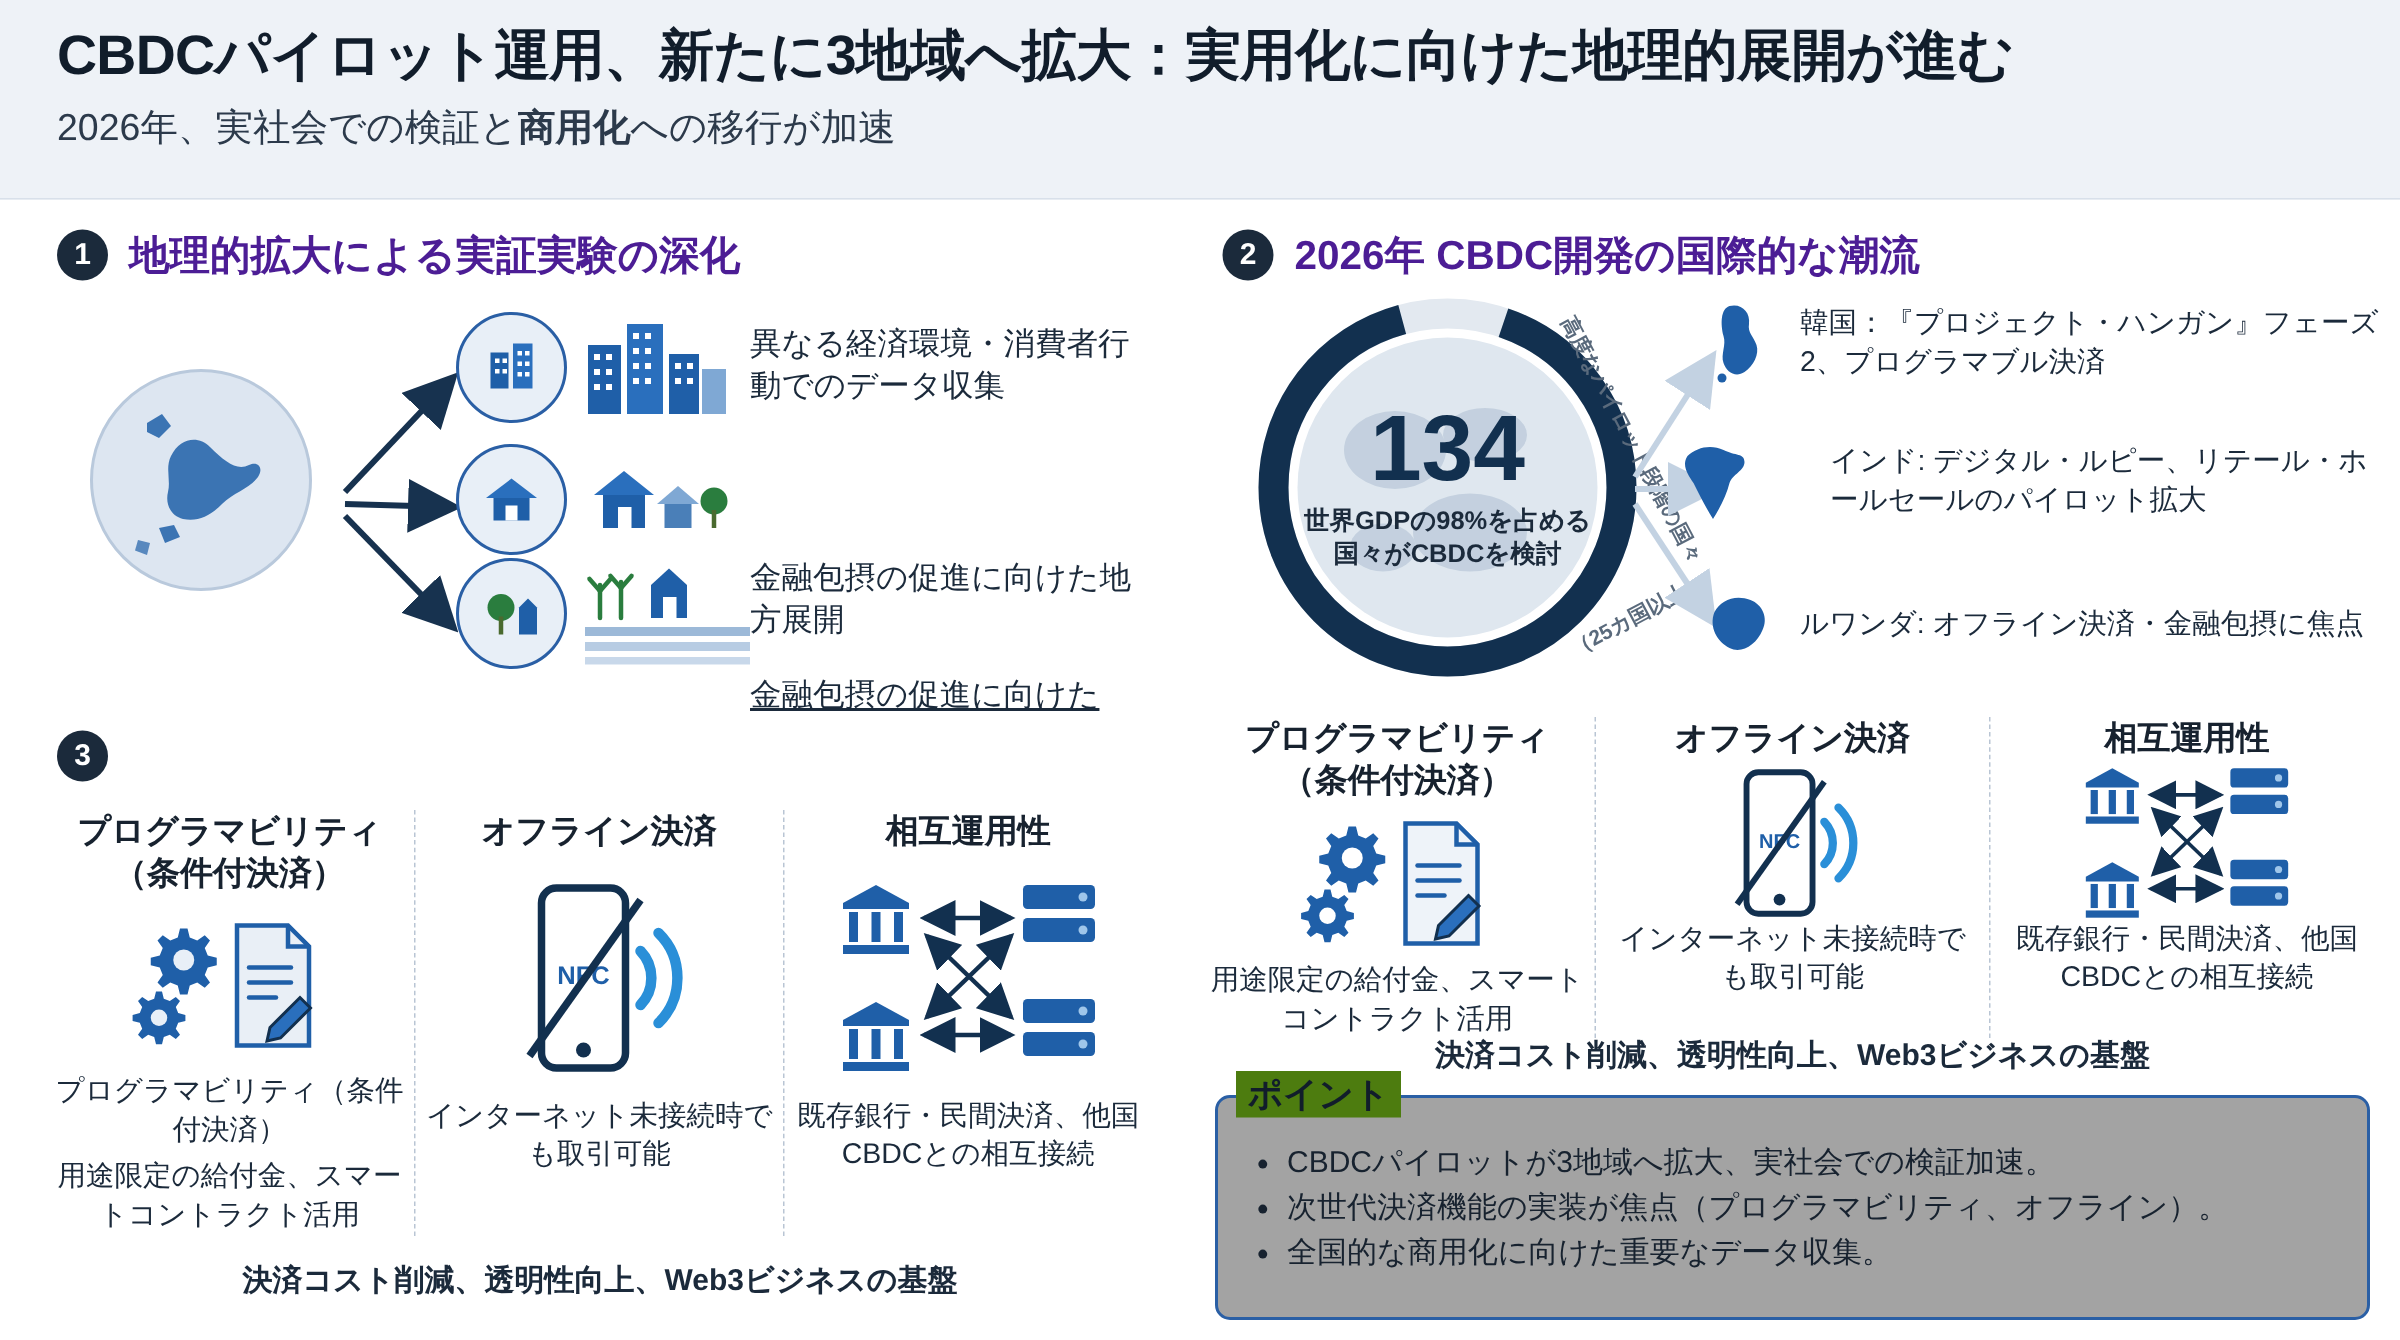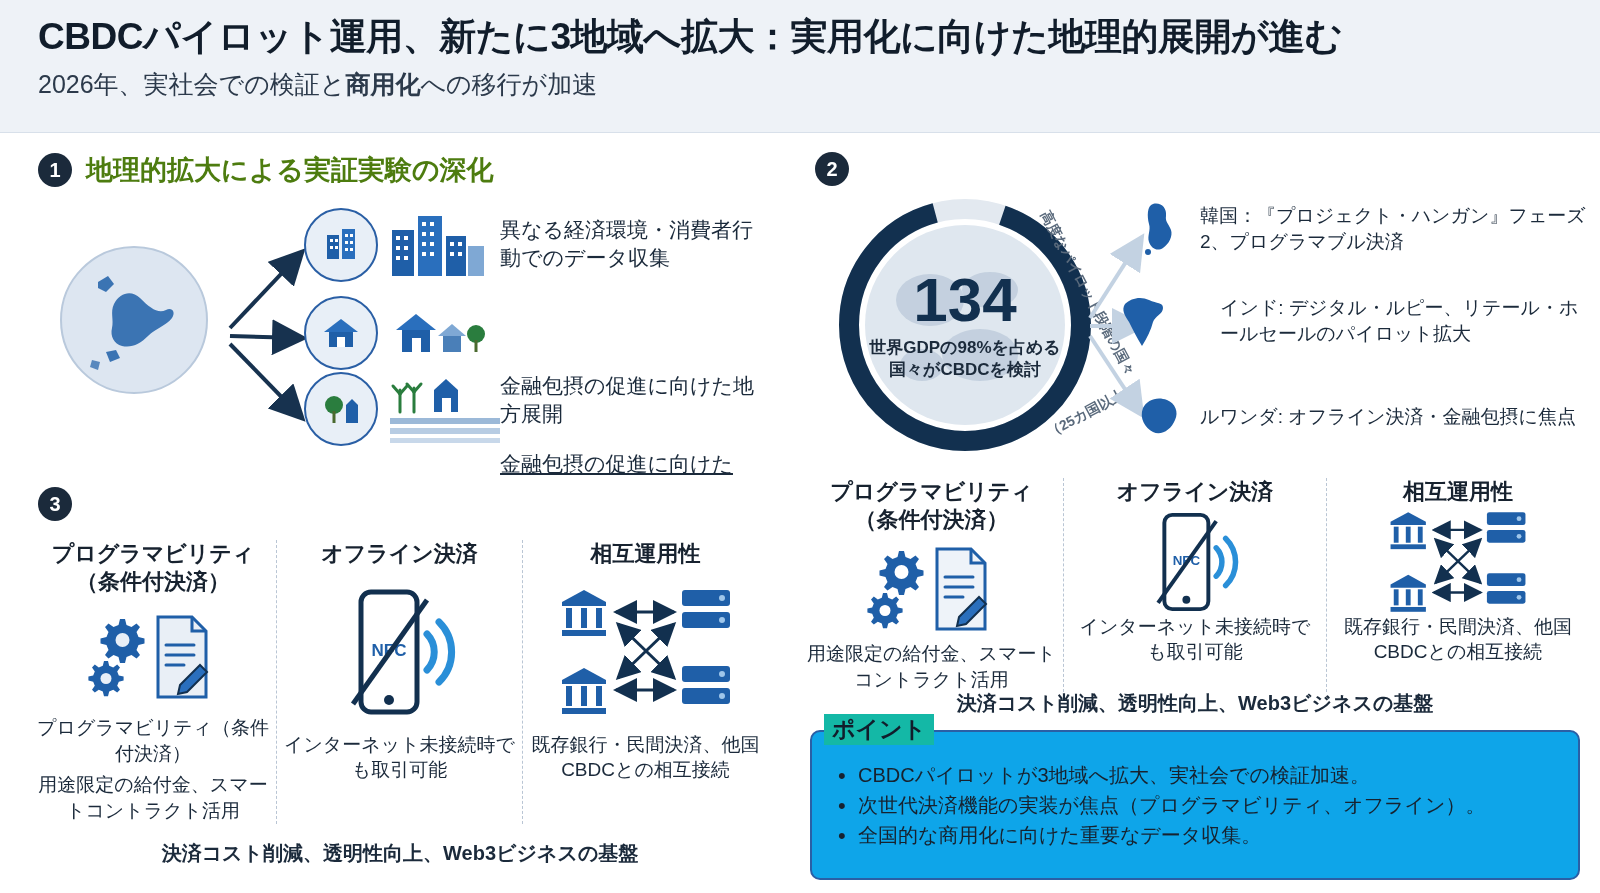--- a/index.html
+++ b/index.html
@@ -31,21 +31,21 @@
 
   
   .sec-head { position: absolute; display: flex; align-items: center; gap: 14px; }
   .badge {
     width: 34px; height: 34px; border-radius: 50%;
     background: #1b2a3b; color: #fff;
     font-size: 20px; font-weight: 700;
     display: flex; align-items: center; justify-content: center;
     flex: 0 0 auto;
   }
-  .sec-title { font-size: 27px; font-weight: 700; color: #4d7c0f; }
+  .sec-title { font-size: 27px; font-weight: 700; color: #4c1d95; }
 
   
   #sec1-head { left: 38px; top: 152px; }
   .s1-wrap { position: absolute; left: 38px; top: 196px; width: 730px; height: 270px; }
 
   .japan-circle {
     position: absolute; left: 22px; top: 50px;
     width: 148px; height: 148px; border-radius: 50%;
     background: #dde6f1; border: 2px solid #b9c9dc;
   }
@@ -120,26 +120,26 @@
   .r3-icon { height: 96px; display: flex; align-items: center; justify-content: center; margin-top: 8px; }
   .r3-col .sub { font-size: 19px; line-height: 1.35; margin-top: 4px; }
   .r3-foot {
     position: absolute; left: 0; top: 212px; width: 790px; text-align: center;
     font-size: 20px; font-weight: 700;
   }
 
   
   .point-box {
     position: absolute; left: 810px; top: 730px; width: 770px; height: 150px;
-    background: #0ea5e9; border: 2px solid #2a5fa5; border-radius: 10px;
+    background: #a3a3a3; border: 2px solid #2a5fa5; border-radius: 10px;
     padding: 10px 18px 8px 22px;
   }
   .point-title {
     position: absolute; left: 824px; top: 714px;
-    background: #14b8a6; padding: 0 8px;
+    background: #4d7c0f; padding: 0 8px;
     font-size: 23px; font-weight: 700; color: #111d2b;
   }
   .point-list { margin-top: 18px; list-style: none; }
   .point-list li {
     position: relative; padding-left: 24px; font-size: 20px; line-height: 1.5; color: #17222f;
   }
   .point-list li::before {
     content: "\2022"; position: absolute; left: 4px; top: -1px; font-size: 22px; color: #17222f;
   }
 </style>
@@ -376,20 +376,21 @@
         </div>
         <div class="sub">既存銀行・民間決済、他国CBDCとの相互接続</div>
       </div>
 
     </div>
     <div class="s3-foot">決済コスト削減、透明性向上、Web3ビジネスの基盤</div>
   </div>
 
   <div class="sec-head" id="sec2-head">
     <div class="badge">2</div>
+    <div class="sec-title">2026年 CBDC開発の国際的な潮流</div>
   </div>
 
   <div class="s2-wrap">
 
     <div class="donut-box">
       <svg width="270" height="270" viewBox="0 0 270 270">
         <circle cx="135" cy="135" r="100" fill="#dfe7ef"></circle>
         <g opacity="0.55" fill="#aebfd2">
           <ellipse cx="100" cy="110" rx="34" ry="26"></ellipse>
           <ellipse cx="160" cy="100" rx="28" ry="18"></ellipse>

